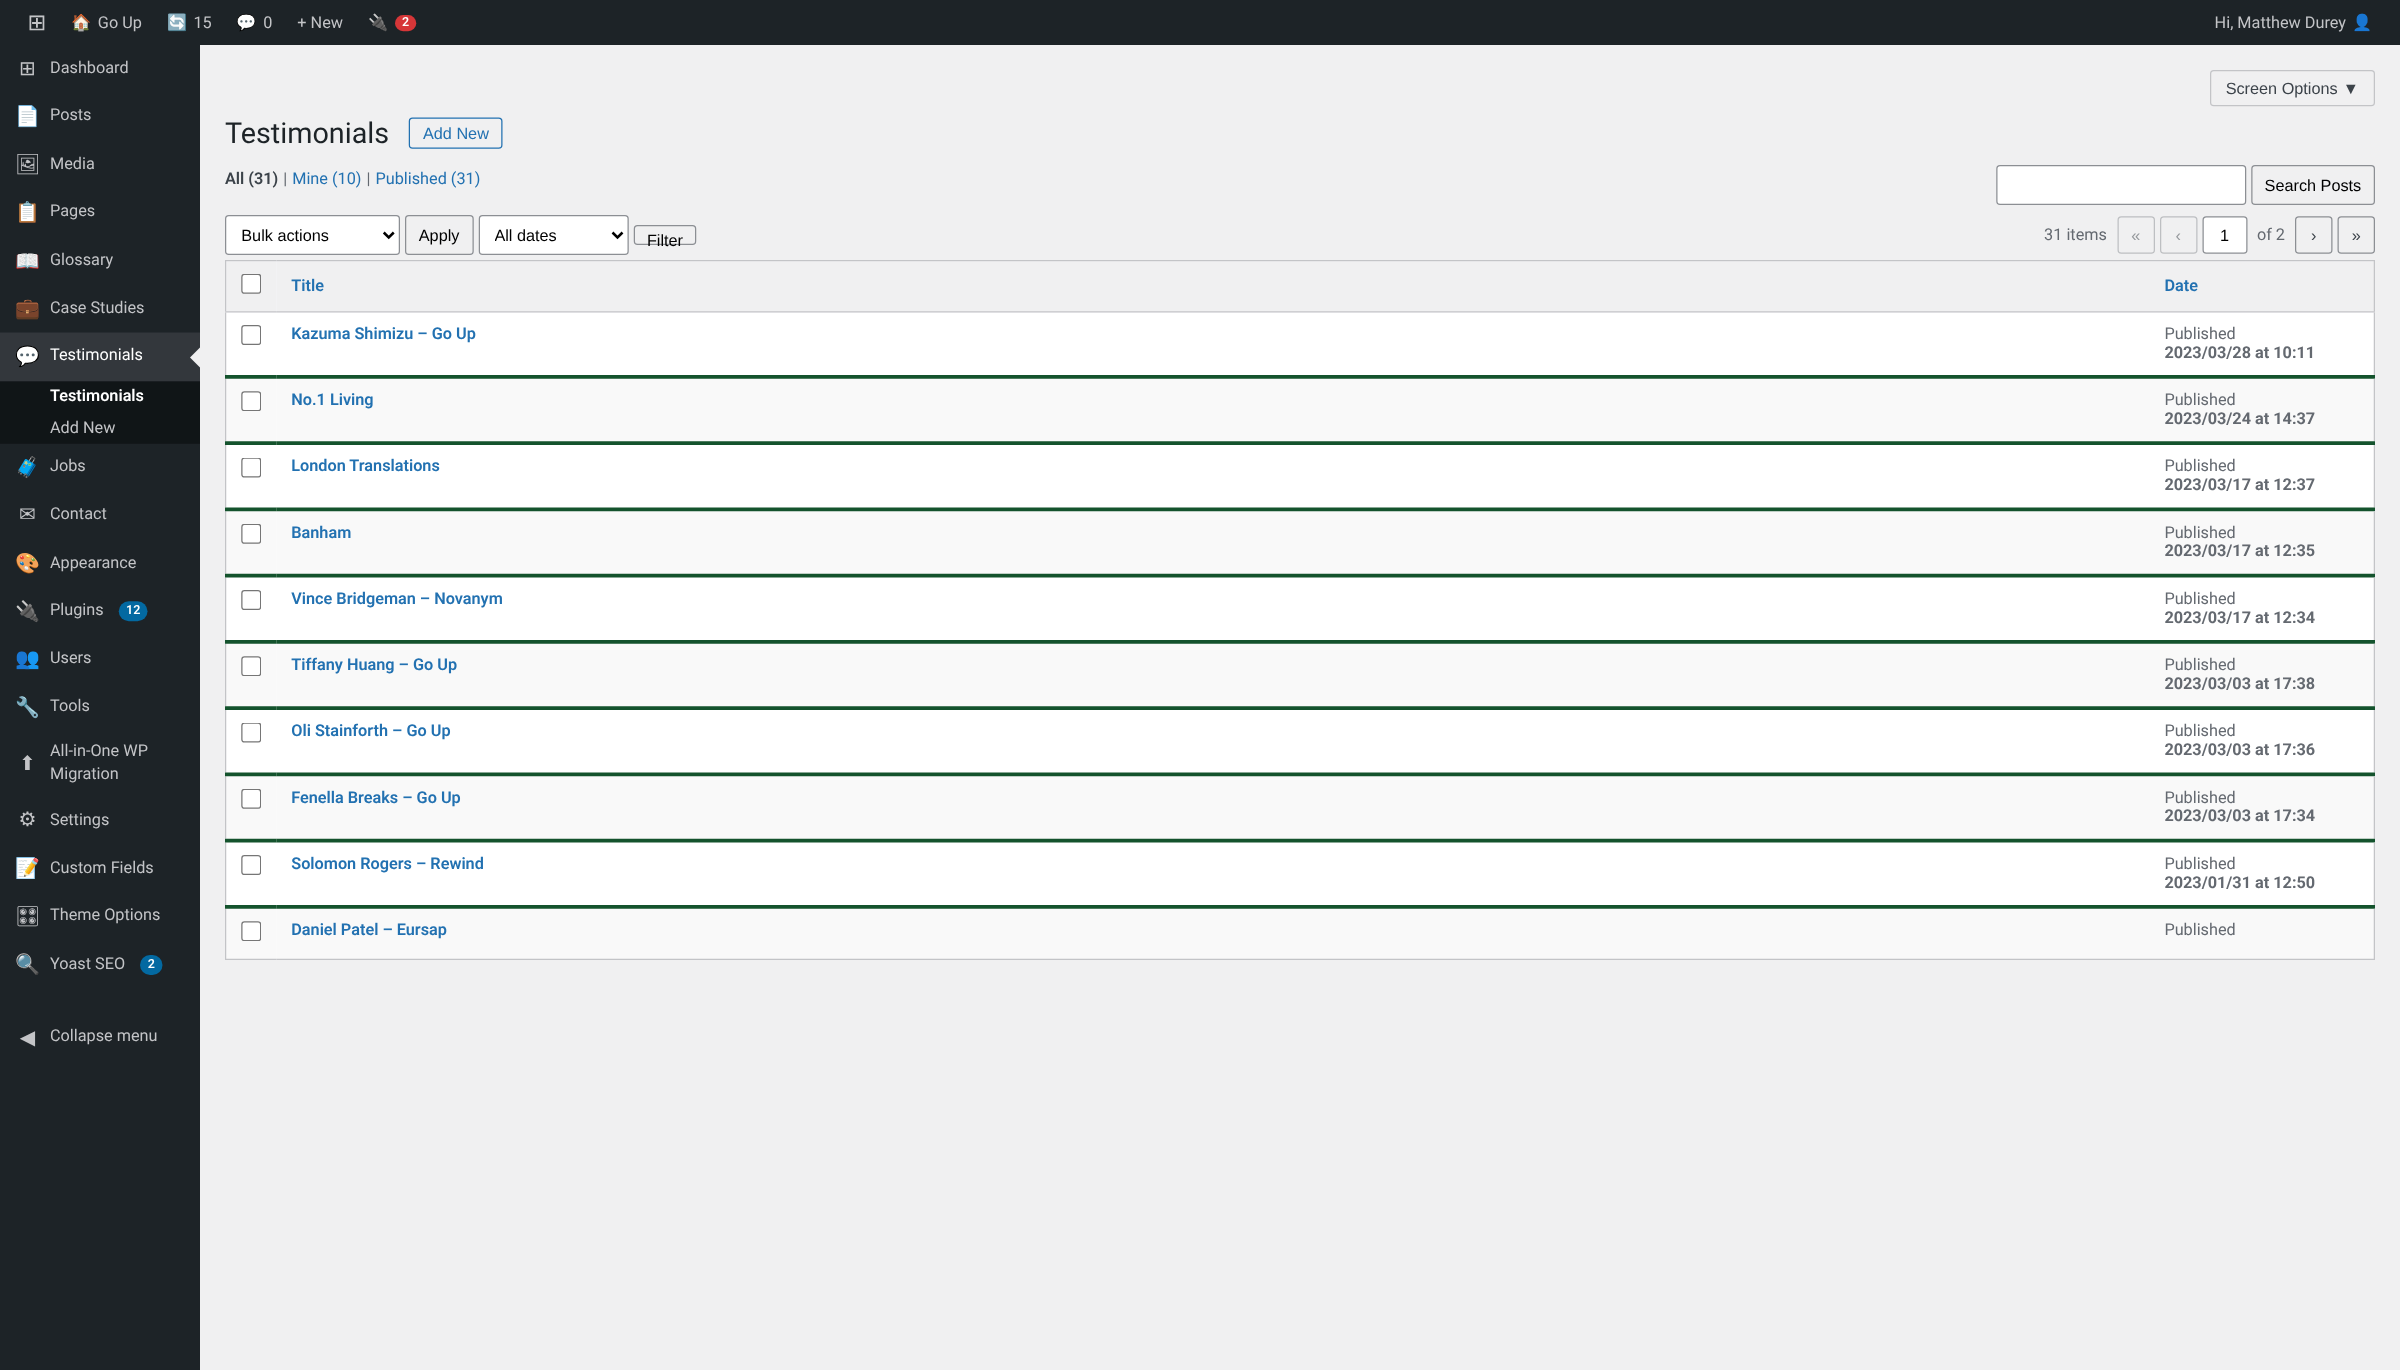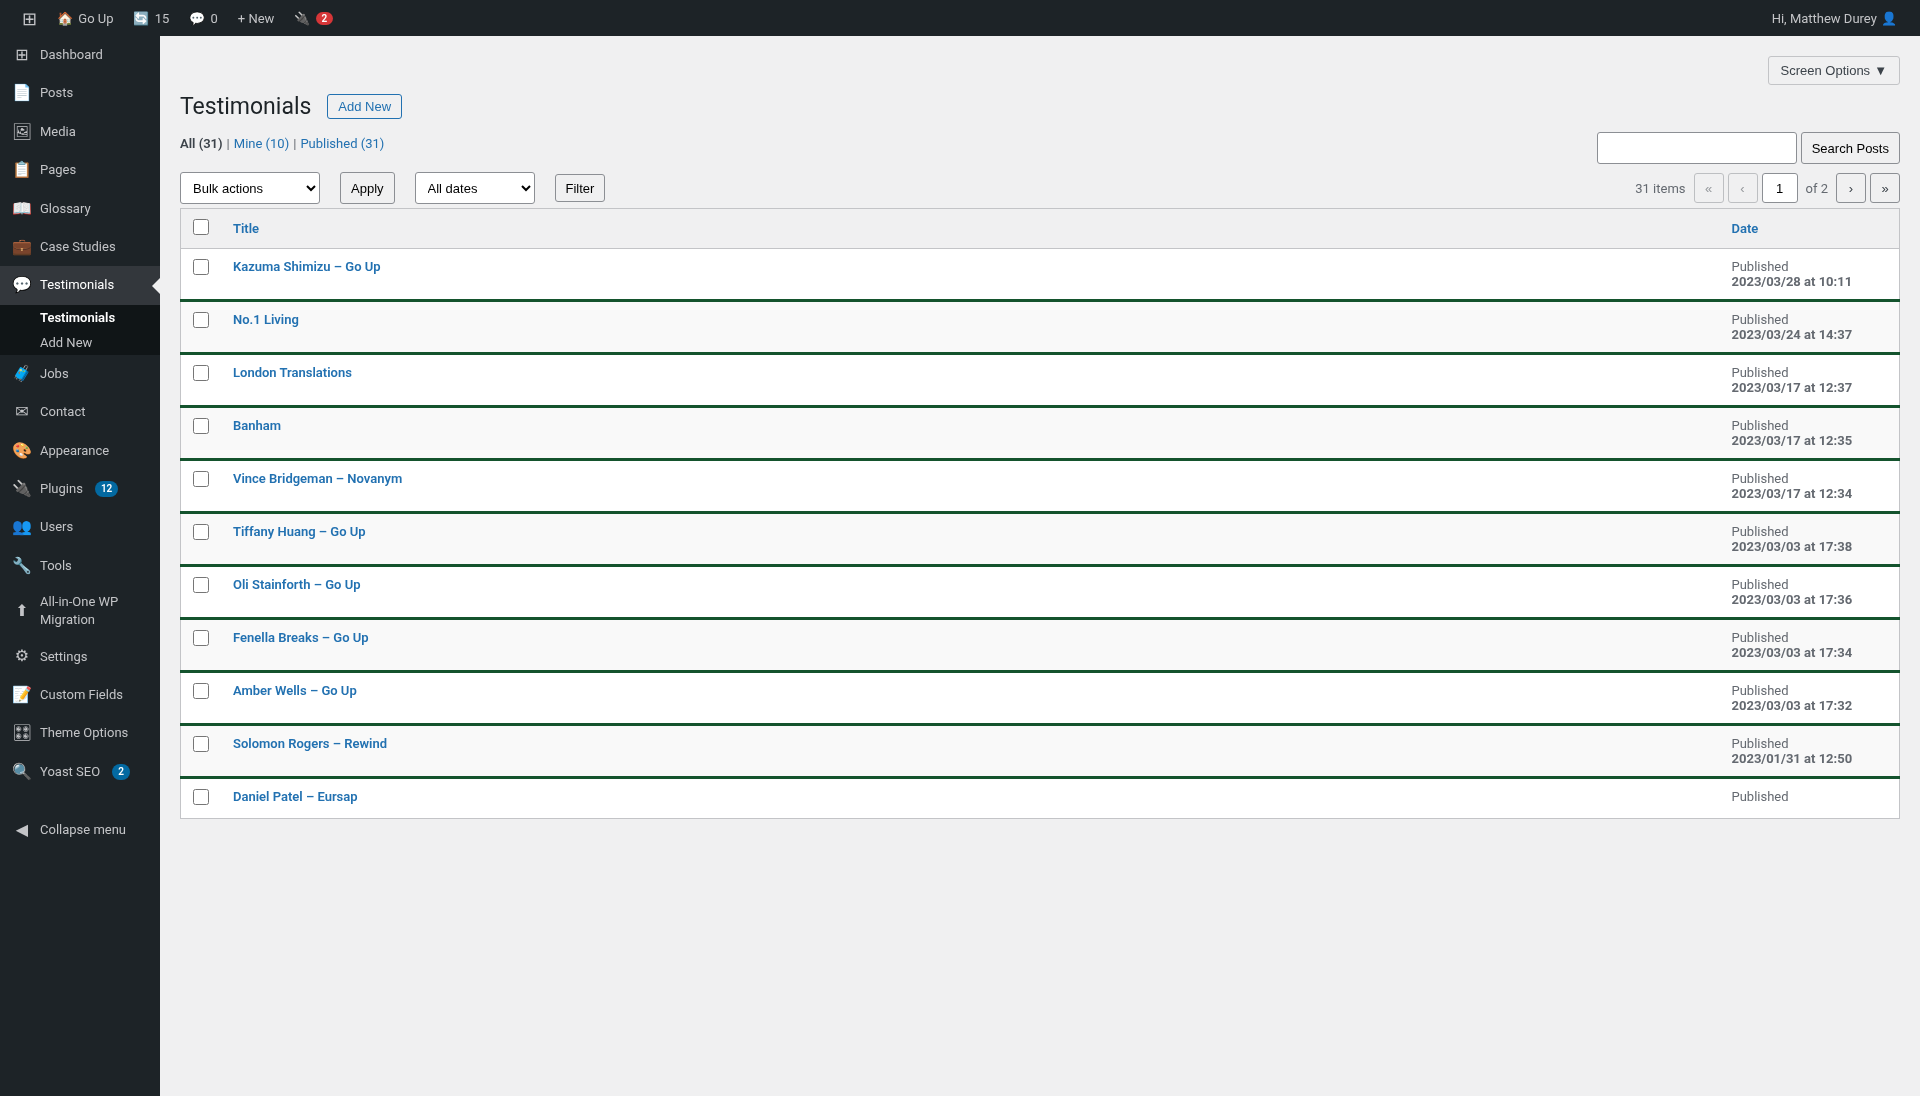--- a/index.html
+++ b/index.html
@@ -151,21 +151,21 @@
     .filter-sep { margin: 0 4px; color: #646970; }
 
     
     .toolbar {
       display: flex;
       align-items: center;
       gap: 8px;
       margin-bottom: 0;
       justify-content: space-between;
     }
-    .toolbar-left { display: flex; align-items: center; gap: 20px; }
+    .toolbar-left { display: flex; align-items: center; gap: 4px; }
     .toolbar-right { display: flex; align-items: center; gap: 8px; font-size: 13px; color: #646970; }
 
     .bulk-select {
       padding: 4px 8px;
       border: 1px solid #8c8f94;
       border-radius: 3px;
       background: #fff;
       font-size: 13px;
       height: 32px;
       cursor: pointer;
@@ -190,21 +190,21 @@
       cursor: pointer;
       min-width: 120px;
     }
     .filter-btn {
       padding: 4px 10px;
       background: #f0f0f1;
       border: 1px solid #8c8f94;
       border-radius: 3px;
       font-size: 13px;
       cursor: pointer;
-      height: 28px;
+      height: 16px;
     }
 
     
     .pagination { display: flex; align-items: center; gap: 4px; }
     .page-nav-btn {
       border: 1px solid #8c8f94;
       background: #f0f0f1;
       border-radius: 3px;
       width: 30px; height: 30px;
       display: flex; align-items: center; justify-content: center;
@@ -523,25 +523,20 @@
           <td><a class="post-title-link">Oli Stainforth – Go Up</a></td>
           <td><span class="date-status">Published</span><br><span class="date-value">2023/03/03 at 17:36</span></td>
         </tr>
         <tr>
           <td><input type="checkbox" style=""></td>
           <td><a class="post-title-link">Fenella Breaks – Go Up</a></td>
           <td><span class="date-status">Published</span><br><span class="date-value">2023/03/03 at 17:34</span></td>
         </tr>
         <tr>
           <td><input type="checkbox" style=""></td>
-          <td><a class="post-title-link">Amber Wells – Go Up</a></td>
-          <td><span class="date-status">Published</span><br><span class="date-value">2023/03/03 at 17:32</span></td>
-        </tr>
-        <tr>
-          <td><input type="checkbox" style=""></td>
           <td><a class="post-title-link">Solomon Rogers – Rewind</a></td>
           <td><span class="date-status">Published</span><br><span class="date-value">2023/01/31 at 12:50</span></td>
         </tr>
         <tr>
           <td><input type="checkbox" style=""></td>
           <td><a class="post-title-link">Daniel Patel – Eursap</a></td>
           <td><span class="date-status">Published</span><br><span class="date-value"></span></td>
         </tr>
       </tbody>
   </table>

